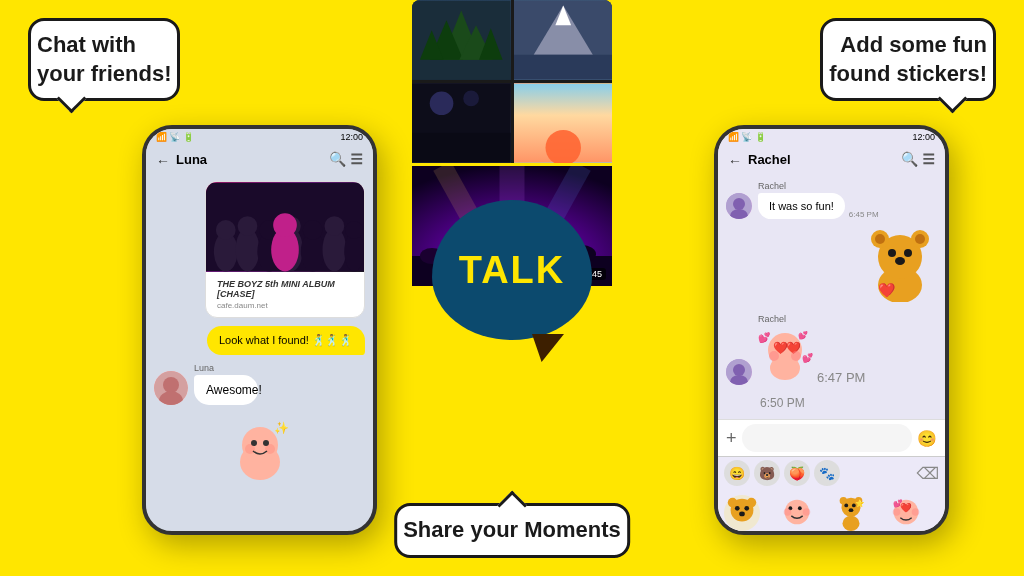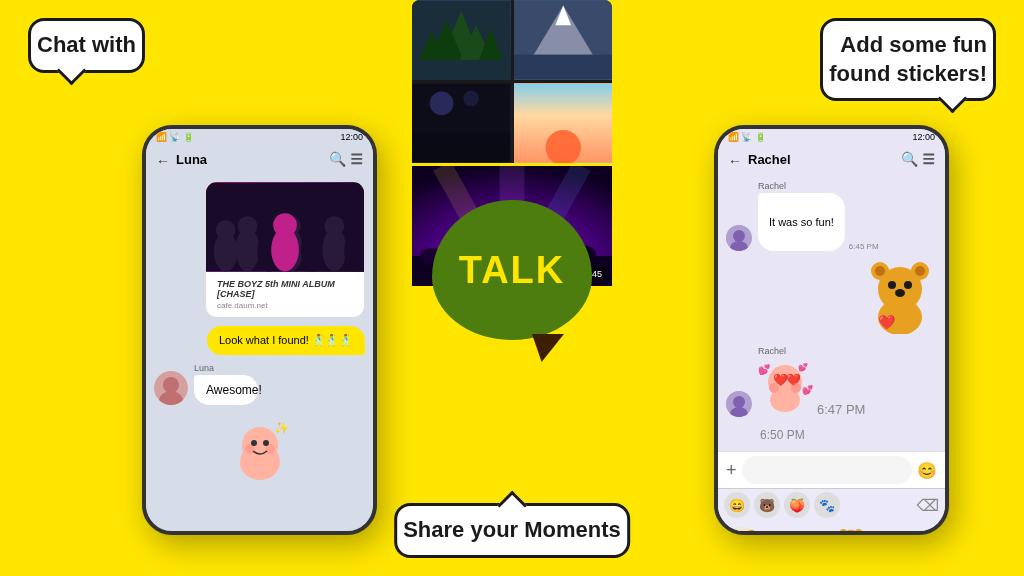--- a/index.html
+++ b/index.html
@@ -73,21 +73,21 @@
     .talk-bubble {
       position: absolute;
       top: 200px;
       left: 50%;
       transform: translateX(-50%);
       z-index: 8;
     }
     .talk-bubble-shape {
       width: 160px;
       height: 140px;
-      background: #4d7c0f;
+      background: #0c4a6e;
       border-radius: 50% 50% 50% 50% / 55% 55% 45% 45%;
       position: relative;
       display: flex;
       align-items: center;
       justify-content: center;
     }
     .talk-bubble-shape::after {
       content: '';
       position: absolute;
       bottom: -22px;
@@ -375,20 +375,21 @@
       justify-content: center;
       font-size: 12px;
     }
 
   </style>
 </head>
 <body>
 
 <div class="callout callout-top-left">
   <span>Chat with</span><br>
+  <span>your friends!</span>
 </div>
 
 <div class="callout callout-top-right">
   <span>Add some fun</span><br>
   <span>found stickers!</span>
 </div>
 
 <div class="callout callout-bottom-center">
   <span>Share your Moments</span>
 </div>
@@ -583,21 +584,21 @@
       <div class="avatar-small" style="width:26px; height:26px; border-radius:50%; overflow:hidden; flex-shrink:0; align-self:flex-end;">
         <svg width="26" height="26" viewBox="0 0 26 26">
           <circle cx="13" cy="13" r="13" fill="#b0a0d0"></circle>
           <circle cx="13" cy="11" r="6" fill="#8060b0"></circle>
           <ellipse cx="13" cy="23" rx="9" ry="7" fill="#8060b0"></ellipse>
         </svg>
       </div>
       <div>
         <div class="sender-name" style="font-size:9px; color:#666; margin-bottom:2px;">Rachel</div>
         <div style="display:flex; align-items:flex-end; gap:4px;">
-          <div class="msg-bubble msg-received" style="background:white; border-radius:4px 16px 16px 16px; padding:23px 11px; font-size:11px;">
+          <div class="msg-bubble msg-received" style="background:white; border-radius:4px 16px 16px 16px; padding:7px 11px; font-size:11px;">
             It was so fun!
           </div>
           <span style="font-size:8px; color:#888;">6:45 PM</span>
         </div>
       </div>
     </div>
 
     <div style="align-self:flex-end; margin-right:4px;">
       <svg width="65" height="75" viewBox="0 0 65 75">
 

